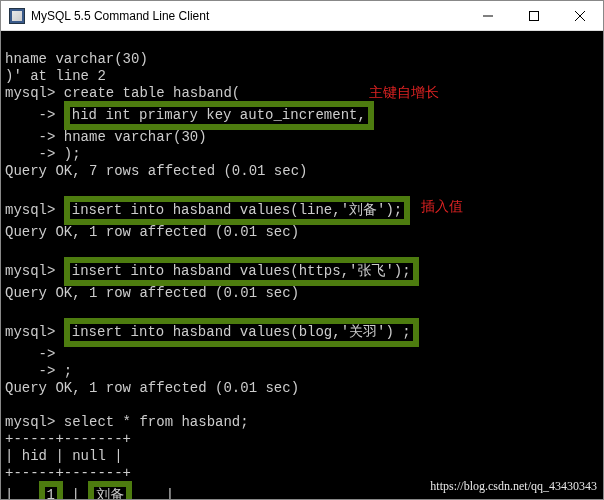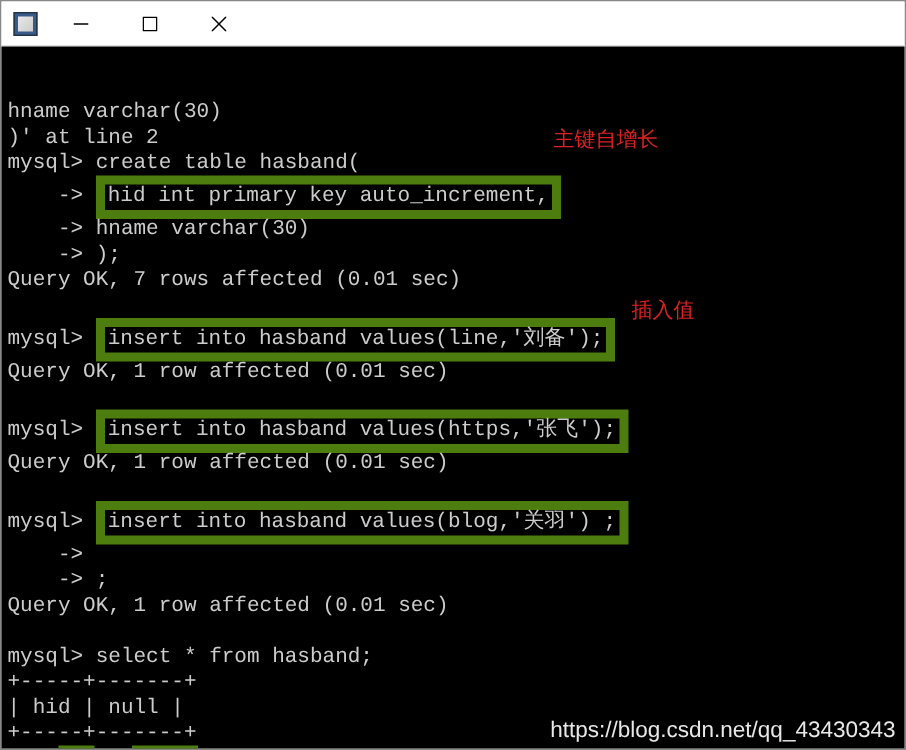--- a/index.html
+++ b/index.html
@@ -48,21 +48,21 @@
   }
   .win-btn.close { color: #000; }
   .win-btn svg { stroke: #000; stroke-width: 1; fill: none; }
   .terminal {
     flex: 1;
     background: #000;
     color: #ccc;
     font-family: "SimSun","NSimSun","Courier New",monospace;
     font-size: 14px;
     line-height: 17px;
-    padding: 19px 4px 4px 4px;
+    padding: 3px 4px 4px 4px;
     position: relative;
     white-space: pre;
     overflow: hidden;
   }
   .hl {
     border: 6px solid #4d7c0f;
     padding: 0 2px;
     display: inline-block;
     margin: -1px 0;
   }
@@ -71,31 +71,32 @@
     position: absolute;
     font-family: "SimSun","Microsoft YaHei",sans-serif;
     font-size: 14px;
     white-space: nowrap;
   }
   .watermark {
     position: absolute;
     right: 6px;
     bottom: 4px;
     color: #e8e8e8;
-    font-family: Liberation Sans, sans-serif;
-    font-size: 15px;
+    font-family: Liberation Serif, serif;
+    font-size: 12px;
     white-space: nowrap;
   }
 </style>
 </head>
 <body>
 
 <div class="window">
   <div class="titlebar">
     <span class="app-icon"></span>
+    <span class="title-text">MySQL 5.5 Command Line Client</span>
     <div class="win-btns">
       <div class="win-btn">
         <svg width="10" height="10">
             <line x1="0" y1="5" x2="10" y2="5"></line>
           </svg>
       </div>
       <div class="win-btn">
         <svg width="10" height="10">
             <rect x="0.5" y="0.5" width="9" height="9"></rect>
           </svg>

